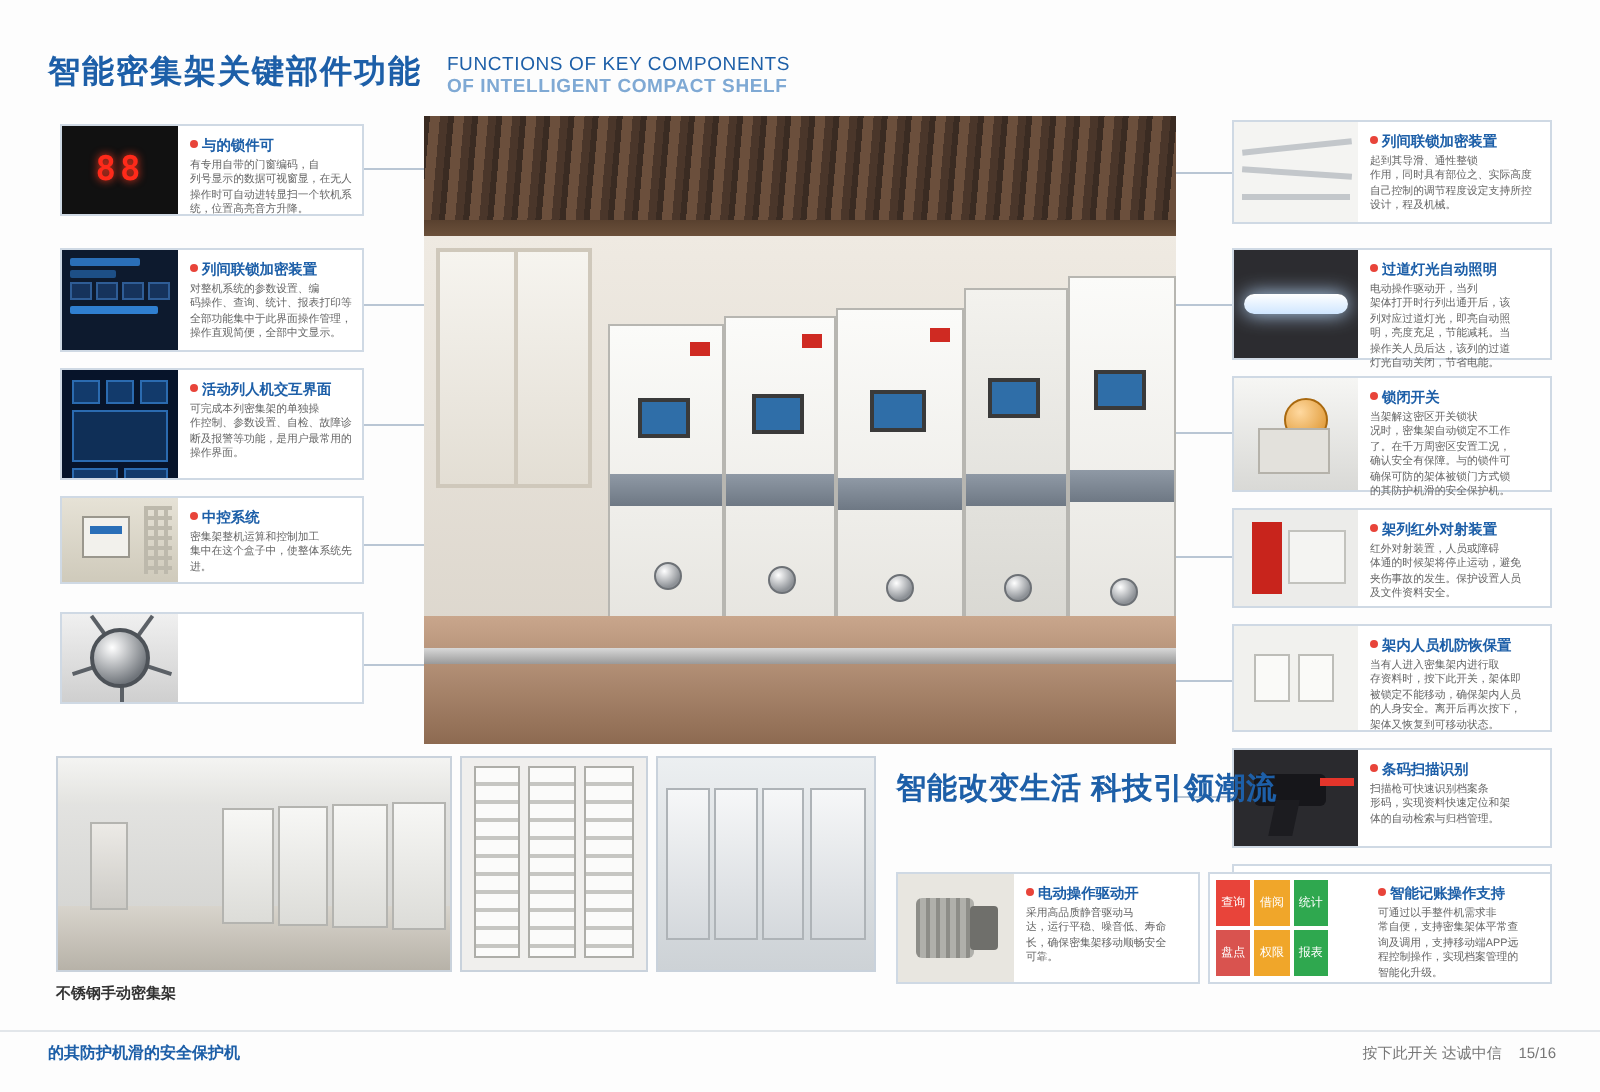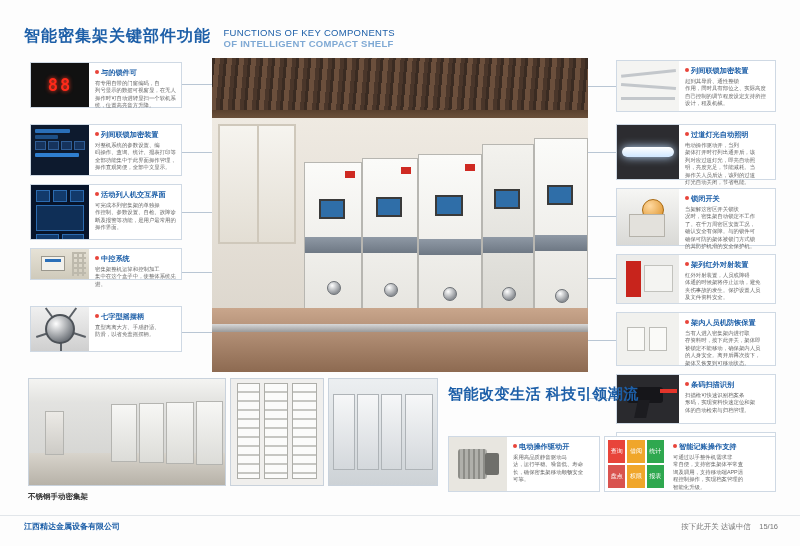--- a/index.html
+++ b/index.html
@@ -318,21 +318,21 @@
     </div>
     <div class="txt">
       <div class="h"><span class="dot"></span><span>活动列人机交互界面</span></div>
       <div class="b" style="white-space:pre-line">可完成本列密集架的单独操
 作控制、参数设置、自检、故障诊
 断及报警等功能，是用户最常用的
 操作界面。</div>
     </div>
   </div>
 
-  <div class="card" style="left:30px; top:248px; width:152px; height:32px;">
+  <div class="card" style="left:30px; top:248px; width:152px; height:44px;">
     <div class="thumb" style="width:58px;">
       <div class="ctrl">
           <div class="box">
             <i></i>
           </div>
           <div class="dots"></div>
         </div>
     </div>
     <div class="txt">
       <div class="h"><span class="dot"></span><span>中控系统</span></div>
@@ -346,25 +346,20 @@
     <div class="thumb" style="width:58px;">
       <div class="wheel">
         <div class="spoke" style="transform:rotate(0deg)"></div>
         <div class="spoke" style="transform:rotate(72deg)"></div>
         <div class="spoke" style="transform:rotate(144deg)"></div>
         <div class="spoke" style="transform:rotate(216deg)"></div>
         <div class="spoke" style="transform:rotate(288deg)"></div>
         <div class="hub"></div>
       </div>
     </div>
-    <div class="txt">
-      <div class="h"><span class="dot"></span><span>七字型摇摆柄</span></div>
-      <div class="b" style="white-space:pre-line">直型离离大方、手感舒适、
-防滑，以省免盖摇摆柄。</div>
-    </div>
   </div>
 
   <div class="lead" style="left:588px; top:86px; width:28px; height:1px;"></div>
   <div class="lead" style="left:588px; top:152px; width:28px; height:1px;"></div>
   <div class="lead" style="left:588px; top:216px; width:28px; height:1px;"></div>
   <div class="lead" style="left:588px; top:278px; width:28px; height:1px;"></div>
   <div class="lead" style="left:588px; top:340px; width:28px; height:1px;"></div>
   <div class="lead" style="left:588px; top:398px; width:28px; height:1px;"></div>
 
   <div class="card" style="left:616px; top:60px; width:160px; height:52px;">
@@ -528,21 +523,21 @@
     </div>
     <div class="txt">
       <div class="h"><span class="dot"></span><span>电动操作驱动开</span></div>
       <div class="b" style="white-space:pre-line">采用高品质静音驱动马
 达，运行平稳、噪音低、寿命
 长，确保密集架移动顺畅安全
 可靠。</div>
     </div>
   </div>
 
-  <div class="card" style="left:604px; top:436px; width:172px; height:56px;">
+  <div class="card" style="left:604px; top:436px; width:172px; height:56px;gap:16px;">
     <div class="thumb" style="width:62px;">
       <div class="appgrid">
         <div style="background:#e8443a">查询</div>
         <div style="background:#f0a62a">借阅</div>
         <div style="background:#2fa84f">统计</div>
         <div style="background:#d9534f">盘点</div>
         <div style="background:#f0a62a">权限</div>
         <div style="background:#2fa84f">报表</div>
       </div>
     </div>
@@ -550,20 +545,20 @@
       <div class="h"><span class="dot"></span><span>智能记账操作支持</span></div>
       <div class="b" style="white-space:pre-line">可通过以手整件机需求非
 常自便，支持密集架体平常查
 询及调用，支持移动端APP远
 程控制操作，实现档案管理的
 智能化升级。</div>
     </div>
   </div>
 
   <div class="footline"></div>
-  <div class="footer-left">江西精达金属设备有限公司</div>
+  <div class="footer-left">的其防护机滑的安全保护机</div>
   <div class="footer-right">
     <span>按下此开关 达诚中信</span>
     &nbsp;&nbsp;
     <span>15/16</span>
   </div>
 
 </div>
 
 </body></html>

